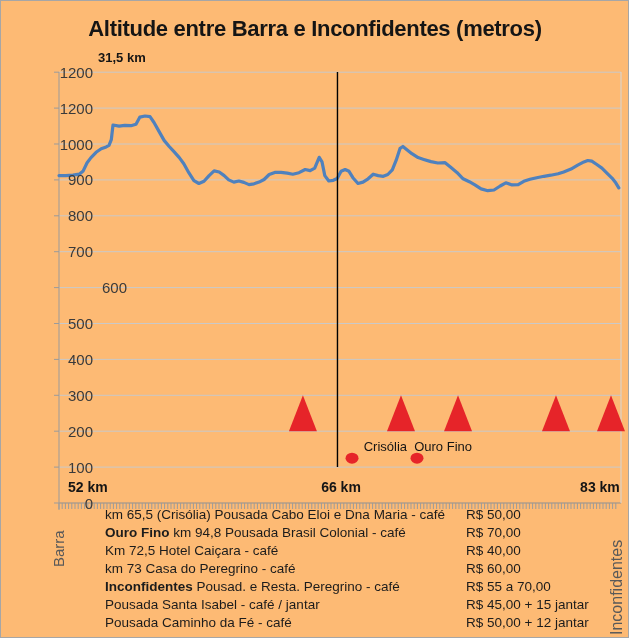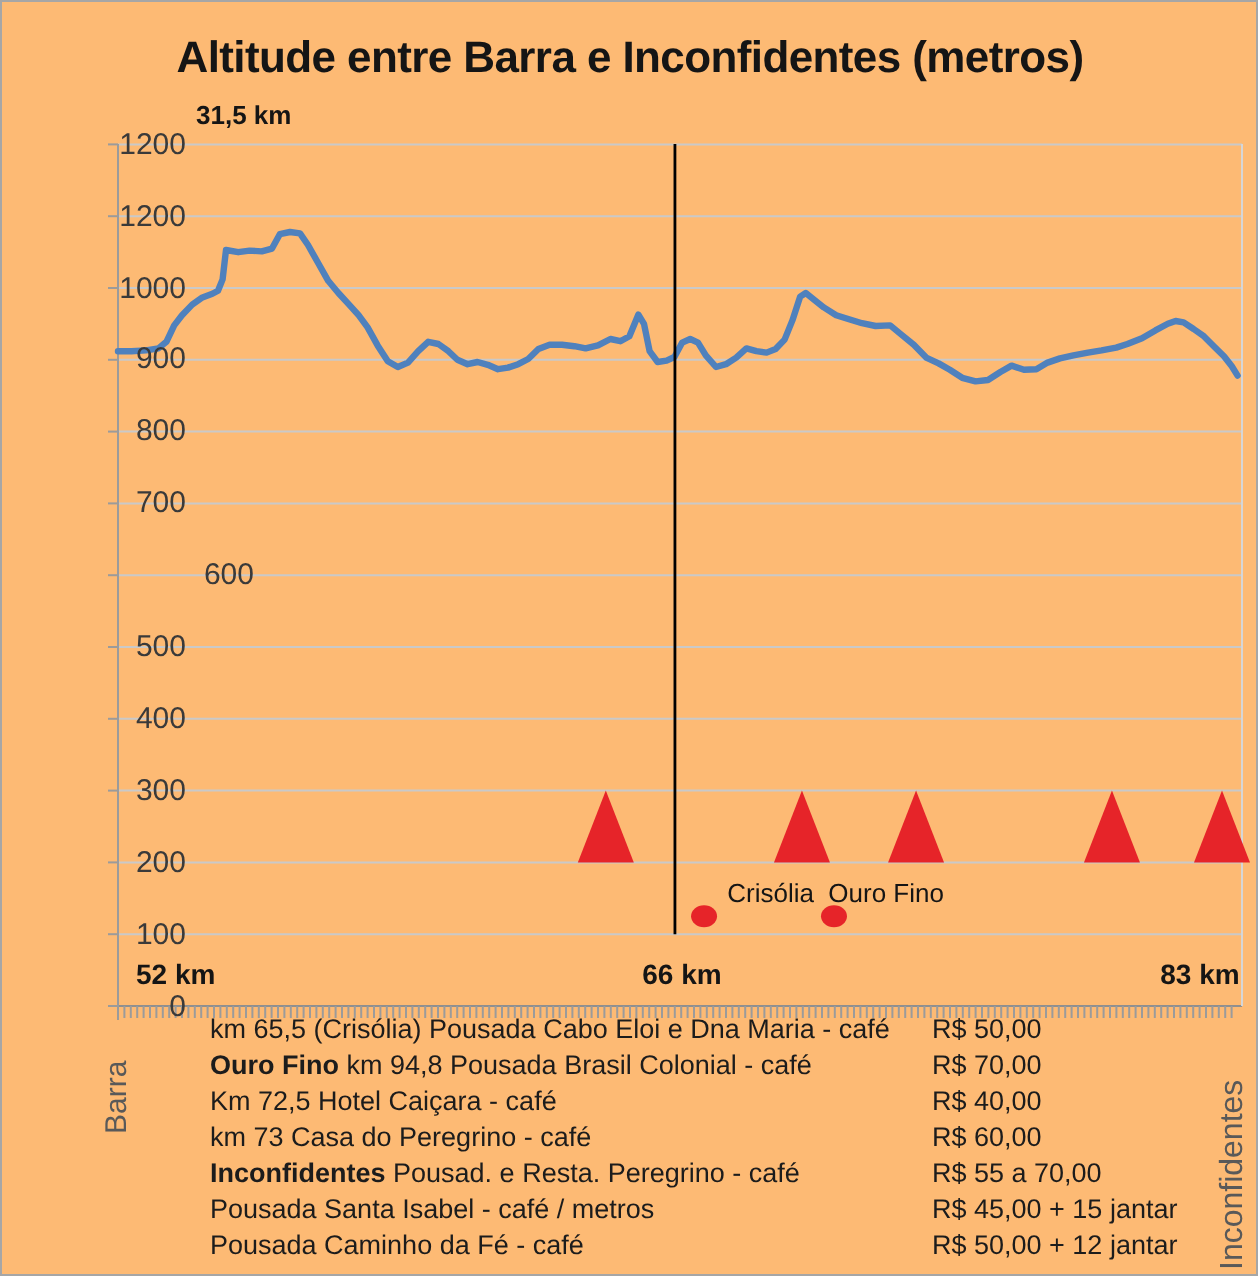--- a/index.html
+++ b/index.html
@@ -117,18 +117,18 @@
   <div class="side-label" style="left:49px;top:566px;">Barra</div>
   <div class="side-label" style="left:607px;top:634px;font-size:16px;">Inconfidentes</div>
 
   <div class="pousadas">
     <div id="pousada-rows">
         <div class="prow"><span>km 65,5 (Crisólia) Pousada Cabo Eloi e Dna Maria - café</span><span class="price">R$ 50,00</span></div>
         <div class="prow"><span class="bold">Ouro Fino</span><span> km 94,8 Pousada Brasil Colonial - café</span><span class="price">R$ 70,00</span></div>
         <div class="prow"><span>Km 72,5 Hotel Caiçara - café</span><span class="price">R$ 40,00</span></div>
         <div class="prow"><span>km 73 Casa do Peregrino - café</span><span class="price">R$ 60,00</span></div>
         <div class="prow"><span class="bold">Inconfidentes</span><span>  Pousad. e Resta. Peregrino - café</span><span class="price">R$ 55 a 70,00</span></div>
-        <div class="prow"><span>Pousada Santa Isabel - café / metros</span><span class="price">R$ 45,00 + 15 jantar</span></div>
+        <div class="prow"><span>Pousada Santa Isabel - café / jantar</span><span class="price">R$ 45,00 + 15 jantar</span></div>
         <div class="prow"><span>Pousada Caminho da Fé - café</span><span class="price">R$ 50,00 + 12 jantar</span></div>
       </div>
   </div>
 
 </div>
 
 </body></html>

